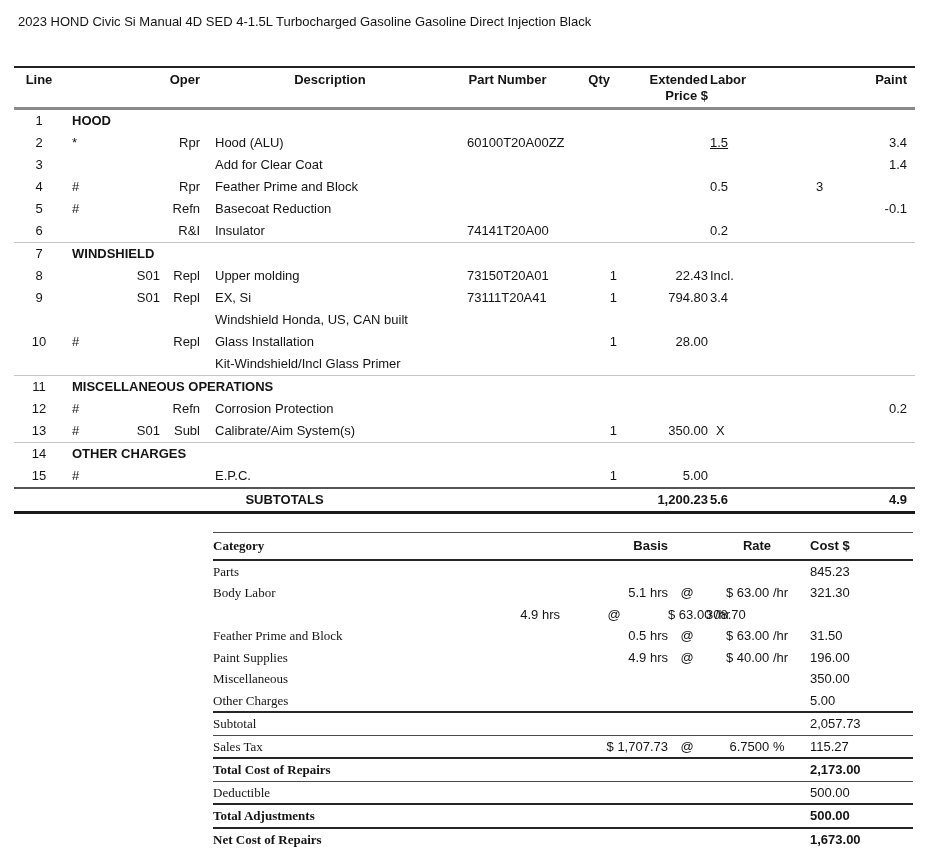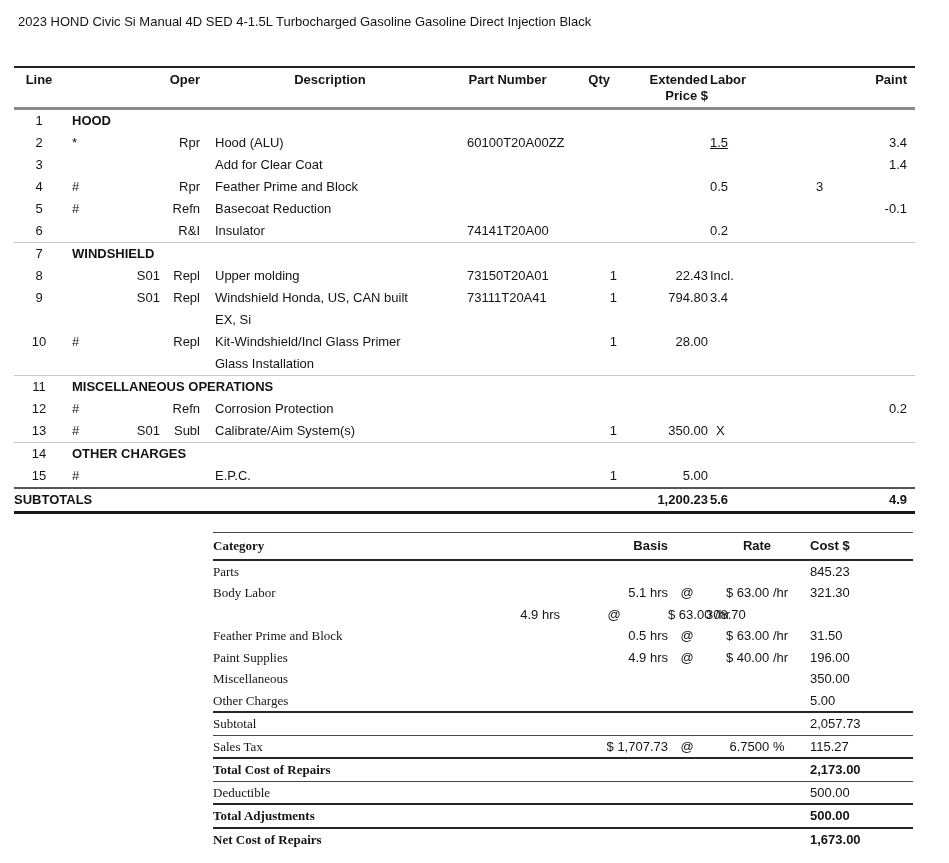--- a/index.html
+++ b/index.html
@@ -34,21 +34,21 @@
   .hdr .c{font-weight:bold;line-height:16px;}
   .hdr{padding:4px 0 3px 0;}
   .hdr .desc{text-align:center;padding-left:0;}
   .hdr .part{text-align:center;padding-left:0;}
   .hdr .qty{padding-right:10px;}
   .row.sec .sectitle{grid-column:2 / -1;font-weight:bold;padding-left:8px;}
   .row.sec .line,.row.sec .sectitle{font-weight:bold;}
   .row.sec .line{font-weight:normal;}
 
   .subrow .c{font-weight:bold;}
-  .subrow .sublabel{grid-column:1 / 7;text-align:left;}
+  .subrow .sublabel{grid-column:1 / 7;text-align:center;}
 
   
   .totals{margin:18px 0 0 213px;width:700px;}
   .t-title{font-size:16px;font-weight:bold;line-height:20px;margin-bottom:4px;white-space:nowrap;}
   .trule{height:1px;background:#4a4a4a;}
   .trule.thick{height:2px;background:#262626;}
   .tgrid{display:grid;grid-template-columns:347px 108px 38px 104px 103px;}
   .t-c{font-size:13px;line-height:21.5px;white-space:nowrap;}
   .t-cat{text-align:left;font-family:Liberation Serif, serif;}
   .t-basis{text-align:right;}
@@ -180,37 +180,37 @@
           <div class="c ext"><span class="val">22.43</span></div>
           <div class="c labor"><span class="val">Incl.</span></div>
           <div class="c paint"></div>
         </div>
         <div class="grid row">
           <div class="c line">9</div>
           <div class="c flag"></div>
           <div class="c code">S01</div>
           <div class="c oper">Repl</div>
           <div class="c desc">
+            <div class="dline">EX, Si</div>
             <div class="dline">Windshield Honda, US, CAN built</div>
-            <div class="dline">EX, Si</div>
           </div>
           <div class="c part">73111T20A41</div>
           <div class="c qty">1</div>
           <div class="c ext"><span class="val">794.80</span></div>
           <div class="c labor"><span class="val">3.4</span></div>
           <div class="c paint"></div>
         </div>
         <div class="grid row">
           <div class="c line">10</div>
           <div class="c flag">#</div>
           <div class="c code"></div>
           <div class="c oper">Repl</div>
           <div class="c desc">
+            <div class="dline">Glass Installation</div>
             <div class="dline">Kit-Windshield/Incl Glass Primer</div>
-            <div class="dline">Glass Installation</div>
           </div>
           <div class="c part"></div>
           <div class="c qty">1</div>
           <div class="c ext"><span class="val">28.00</span></div>
           <div class="c labor"></div>
           <div class="c paint"></div>
         </div>
         <div class="rule sep"></div>
         <div class="grid row sec">
           <div class="c line">11</div>

